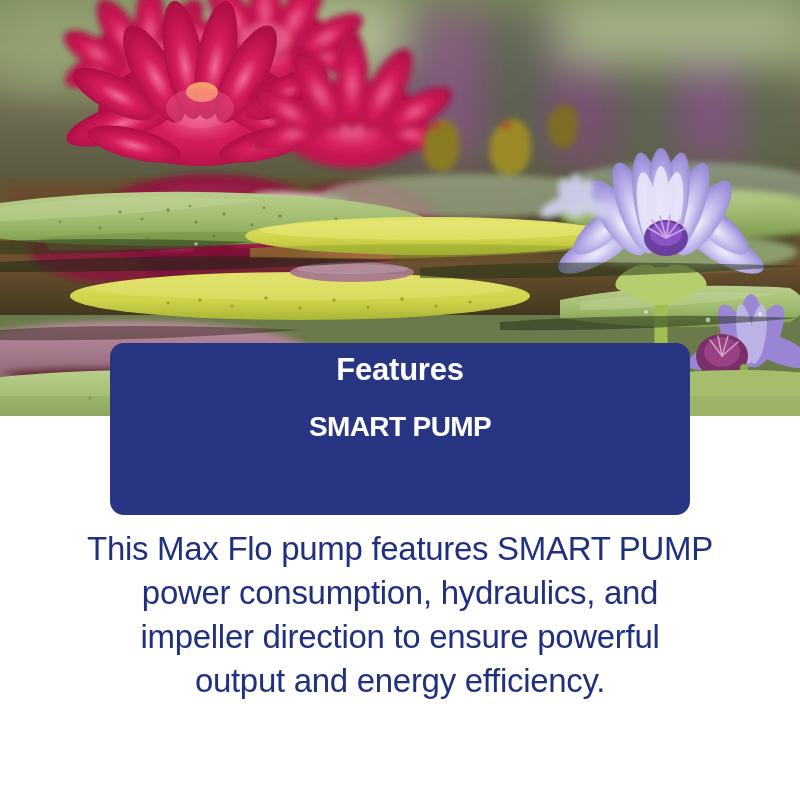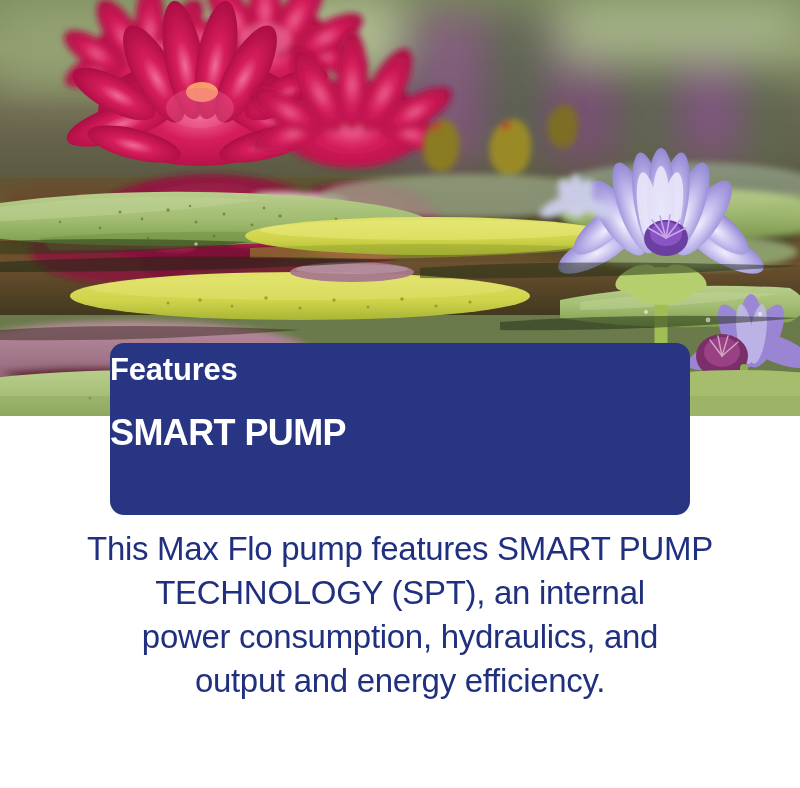--- a/index.html
+++ b/index.html
@@ -35,38 +35,38 @@
   
   #banner {
     position: absolute;
     left: 110px;
     top: 343px;
     width: 580px;
     height: 172px;
     background: #283583;
     border-radius: 14px;
     z-index: 20;
-    text-align: left;
+    text-align: center;
     color: #ffffff;
     padding-top: 7px;
   }
   #banner-eyebrow {
     font-size: 31px;
     font-weight: 700;
     line-height: 40px;
     letter-spacing: -0.2px;
     color: #ffffff;
   }
   #banner-title {
-    font-size: 36px;
+    font-size: 28px;
     font-weight: 700;
     line-height: 58px;
     letter-spacing: -0.6px;
     color: #ffffff;
-    margin-top: 14px;
+    margin-top: 8px;
   }
   .banner-title-line { display: block; white-space: nowrap; }
 
   
   #body-copy {
     position: absolute;
     left: 28px;
     top: 527px;
     width: 744px;
     text-align: center;
@@ -441,18 +441,18 @@
 
   <div id="banner">
     <div id="banner-eyebrow">Features</div>
     <div id="banner-title">
       <span class="banner-title-line">SMART PUMP</span>
     </div>
   </div>
 
   <div id="body-copy">
     <span class="copy-line">This Max Flo pump features SMART PUMP</span>
-    <span class="copy-line">TECHNOLOGY (SPT), an internal</span>
     <span class="copy-line">power consumption, hydraulics, and</span>
+    <span class="copy-line">impeller direction to ensure powerful</span>
     <span class="copy-line">output and energy efficiency.</span>
   </div>
 
 </div>
 
 </body></html>

